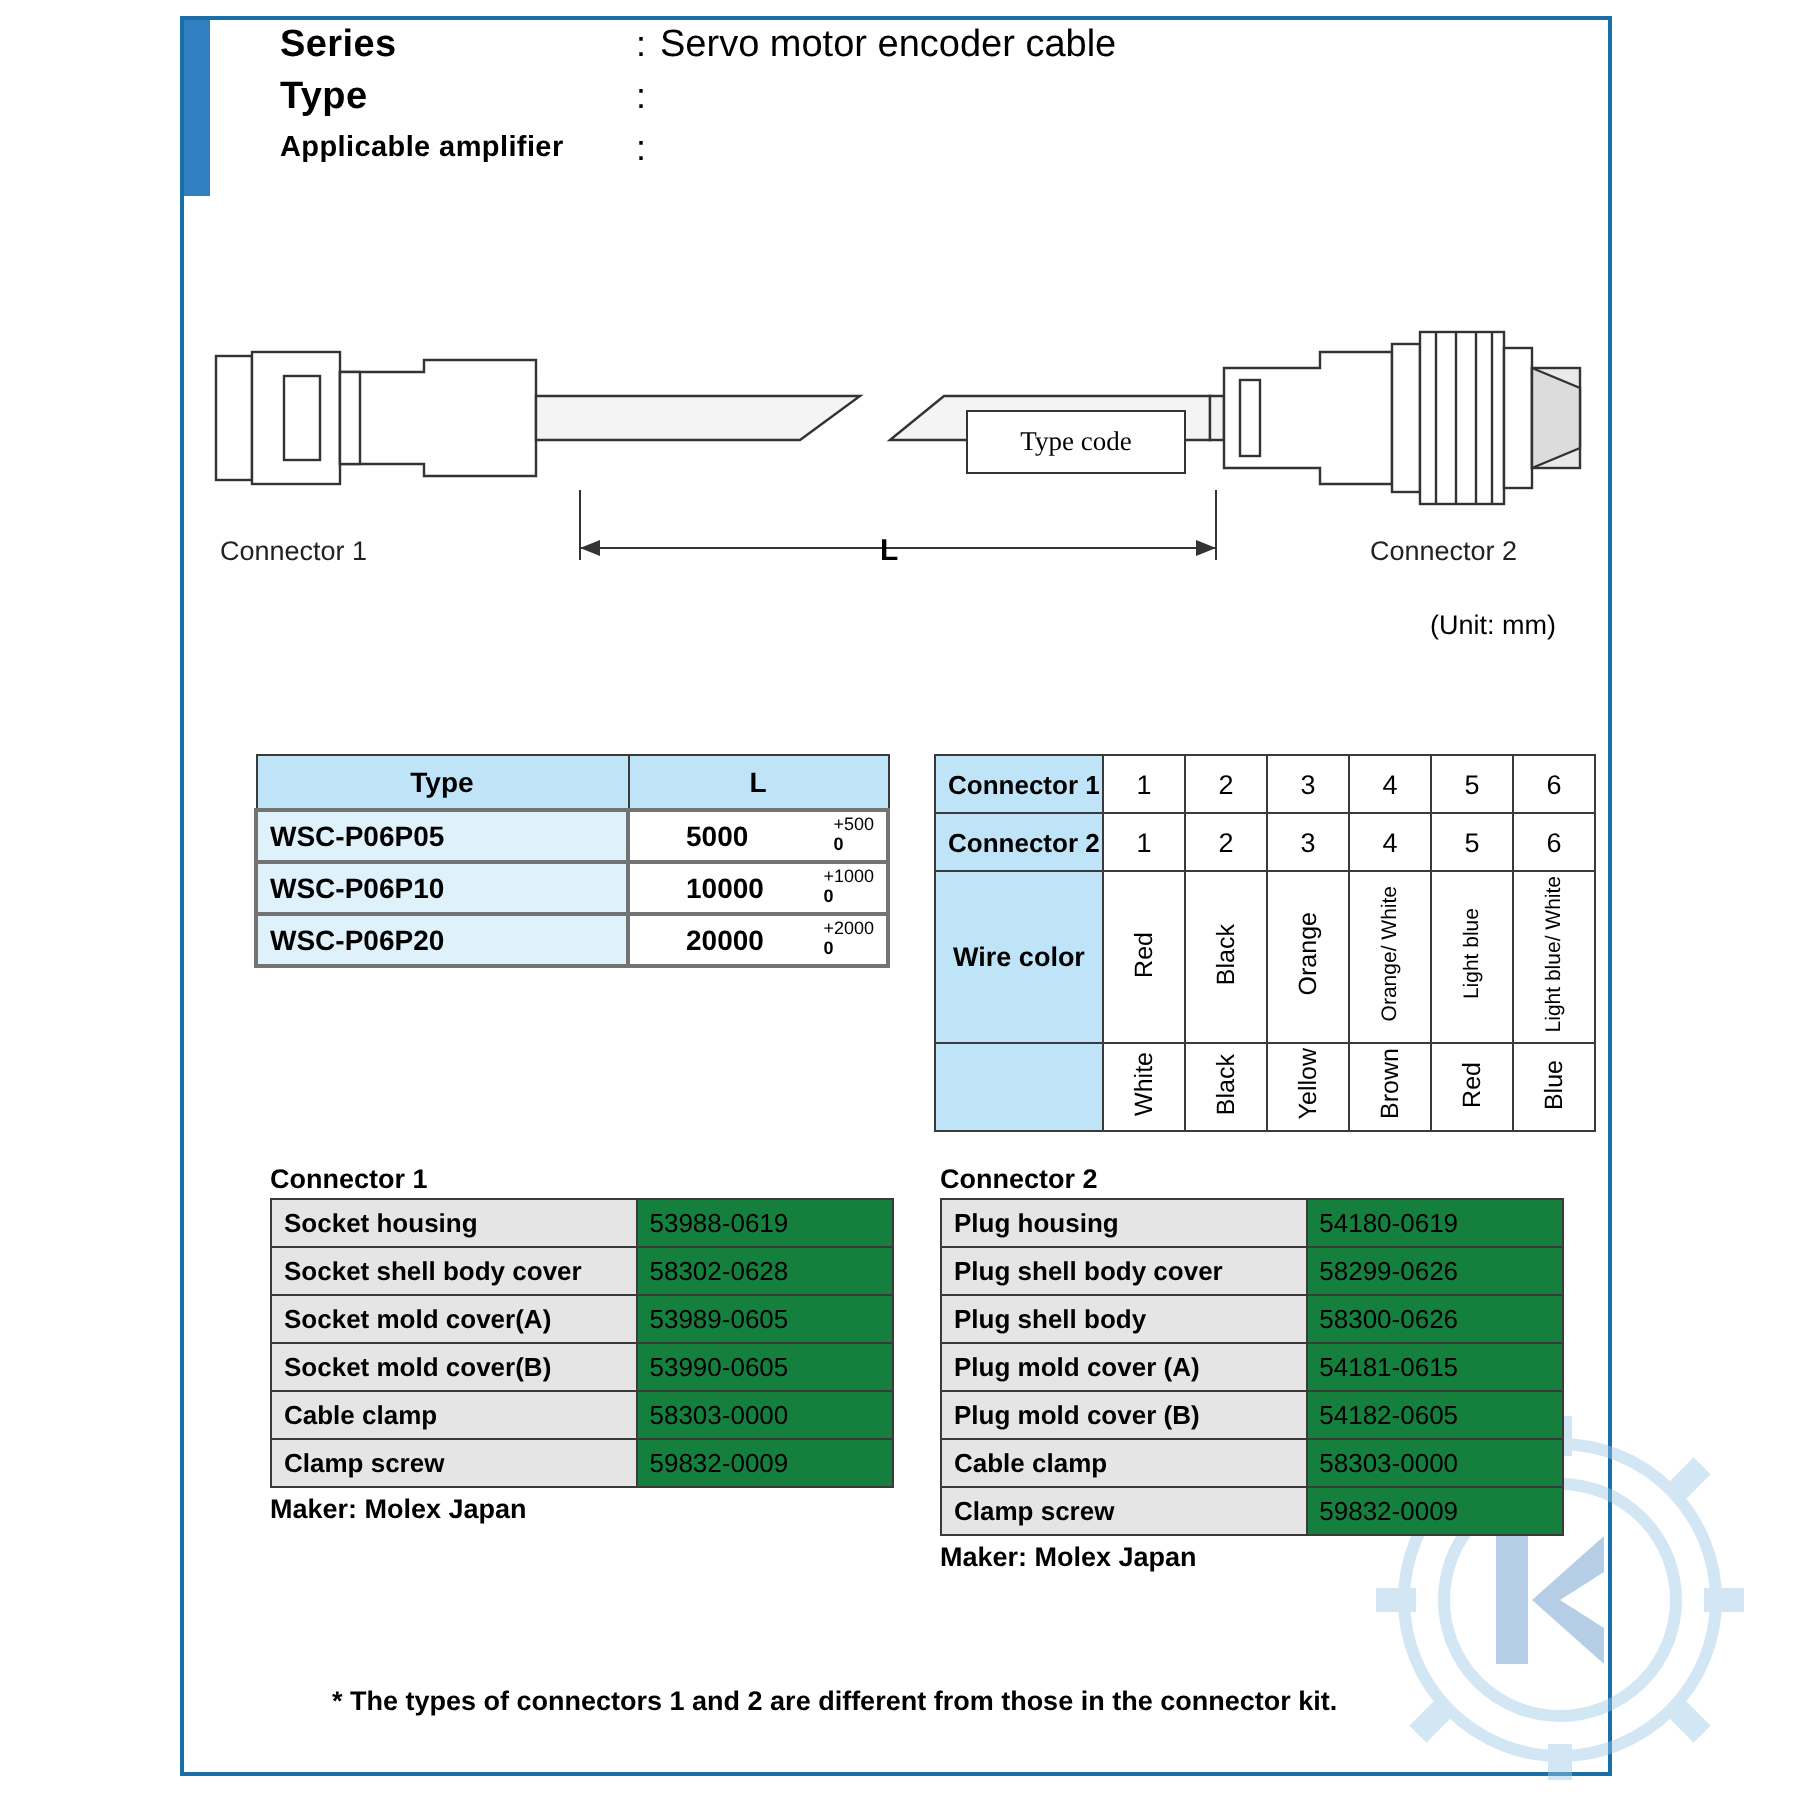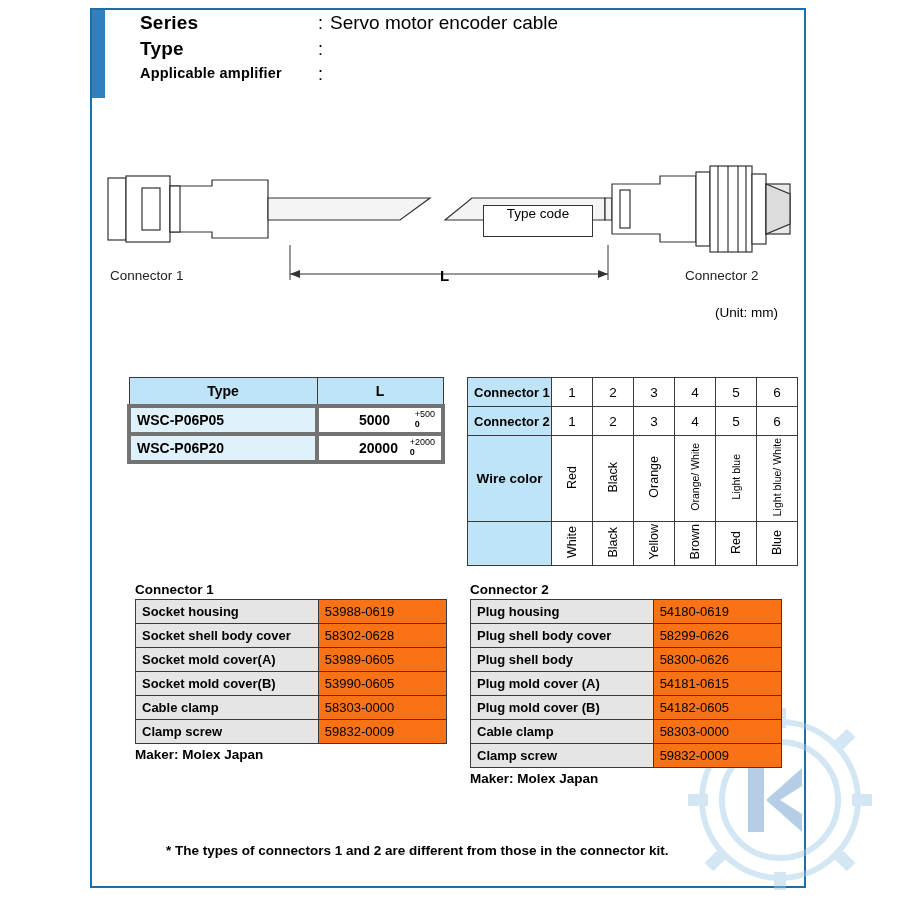--- a/index.html
+++ b/index.html
@@ -33,37 +33,37 @@
   .hdr-value.small{font-size:18px;}
   .blue-bar{
     position:absolute;left:92px;top:10px;width:13px;height:88px;background:#2f7fc1;
   }
   
   .drawing{position:absolute;left:100px;top:150px;width:700px;height:180px;}
   .drawing svg{display:block;}
   .type-code-box{
     position:absolute;left:383px;top:55px;width:108px;height:30px;
     border:1px solid #333;background:#fff;font-size:13.5px;
-    display:flex;justify-content:center;
+    display:flex;align-items:center;justify-content:center;font-family:Liberation Serif, serif;
   }
   .conn1-label{position:absolute;left:10px;top:118px;font-size:13.5px;color:#222;}
   .conn2-label{position:absolute;left:585px;top:118px;font-size:13.5px;color:#222;}
   .unit-label{position:absolute;left:615px;top:155px;font-size:13.5px;}
   .lmark{position:absolute;left:340px;top:117px;font-size:15px;font-weight:bold;}
   
   .type-table{position:absolute;left:127px;top:377px;width:318px;}
   .type-table table{width:100%;border-collapse:collapse;}
   .type-table th{
     background:#bfe3f7;font-weight:bold;font-size:14px;height:24px;border:1px solid #3a3a3a;
   }
   .type-table td{
-    border:4px solid #737373;height:24px;font-size:14px;font-weight:bold;padding:0 6px;
+    border:2px solid #737373;height:24px;font-size:14px;font-weight:bold;padding:0 6px;
   }
   .type-table td.tname{background:#dff1fb;text-align:left;width:172px;}
-  .type-table td.lval{background:#fff;text-align:left;padding-left:40px;position:relative;}
+  .type-table td.lval{background:#fff;text-align:left;padding-left:28px;position:relative;}
   .tol{
     position:absolute;right:6px;top:1px;font-size:9px;font-weight:bold;
     line-height:10px;text-align:left;
   }
   .tol b{display:block;font-weight:normal;}
   .tol i{display:block;font-style:normal;}
   
   .pin-table{position:absolute;left:467px;top:377px;}
   .pin-table table{border-collapse:collapse;}
   .pin-table td{
@@ -79,21 +79,21 @@
     display:inline-block;font-size:12.5px;line-height:12px;white-space:nowrap;
   }
   .vert.two{font-size:10.5px;}
   .cellv{height:70px;padding:2px 0;}
   
   .parts{position:absolute;font-size:13px;}
   .parts .ttl{font-weight:bold;font-size:13.5px;margin-bottom:2px;}
   .parts table{border-collapse:collapse;width:100%;}
   .parts td{border:1px solid #3a3a3a;height:23px;font-size:13px;padding:0 6px;}
   .parts td.nm{background:#e5e5e5;width:185px;font-weight:bold;}
-  .parts td.val{background:#f97316;width:125px;}
+  .parts td.val{background:#15803d;width:125px;}
   .parts .maker{font-weight:bold;font-size:13.5px;margin-top:3px;}
   #parts1{left:135px;top:582px;width:312px;}
   #parts2{left:470px;top:582px;width:312px;}
   .footnote{
     position:absolute;left:118px;top:843px;font-size:13.5px;font-weight:bold;margin-left:48px;
   }
 </style>
 </head>
 <body>
 
@@ -194,20 +194,30 @@
       <td class="tname">WSC-P06P05</td>
       <td class="lval">
         <span>5000</span>
         <span class="tol">
           <b>+500</b>
           <i>0</i>
         </span>
       </td>
     </tr>
     <tr>
+      <td class="tname">WSC-P06P10</td>
+      <td class="lval">
+        <span>10000</span>
+        <span class="tol">
+          <b>+1000</b>
+          <i>0</i>
+        </span>
+      </td>
+    </tr>
+    <tr>
       <td class="tname">WSC-P06P20</td>
       <td class="lval">
         <span>20000</span>
         <span class="tol">
           <b>+2000</b>
           <i>0</i>
         </span>
       </td>
     </tr>
   </tbody>

